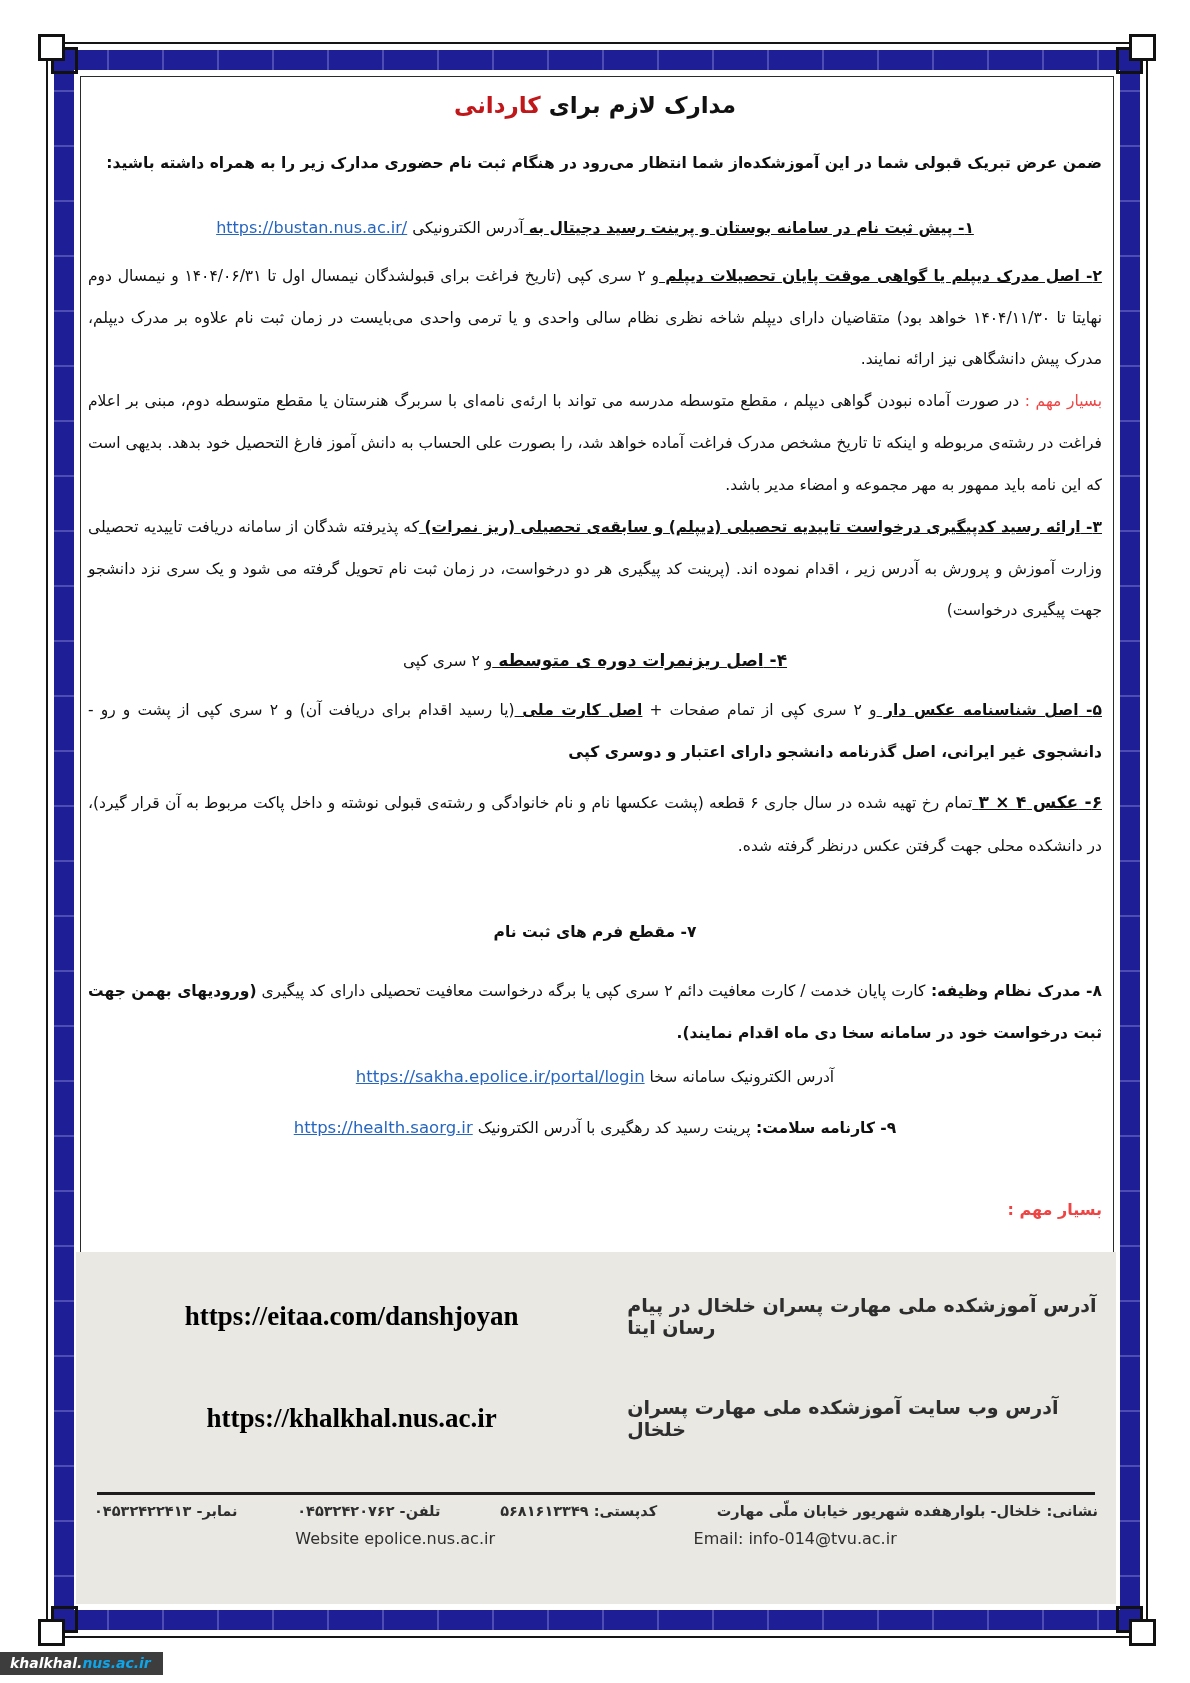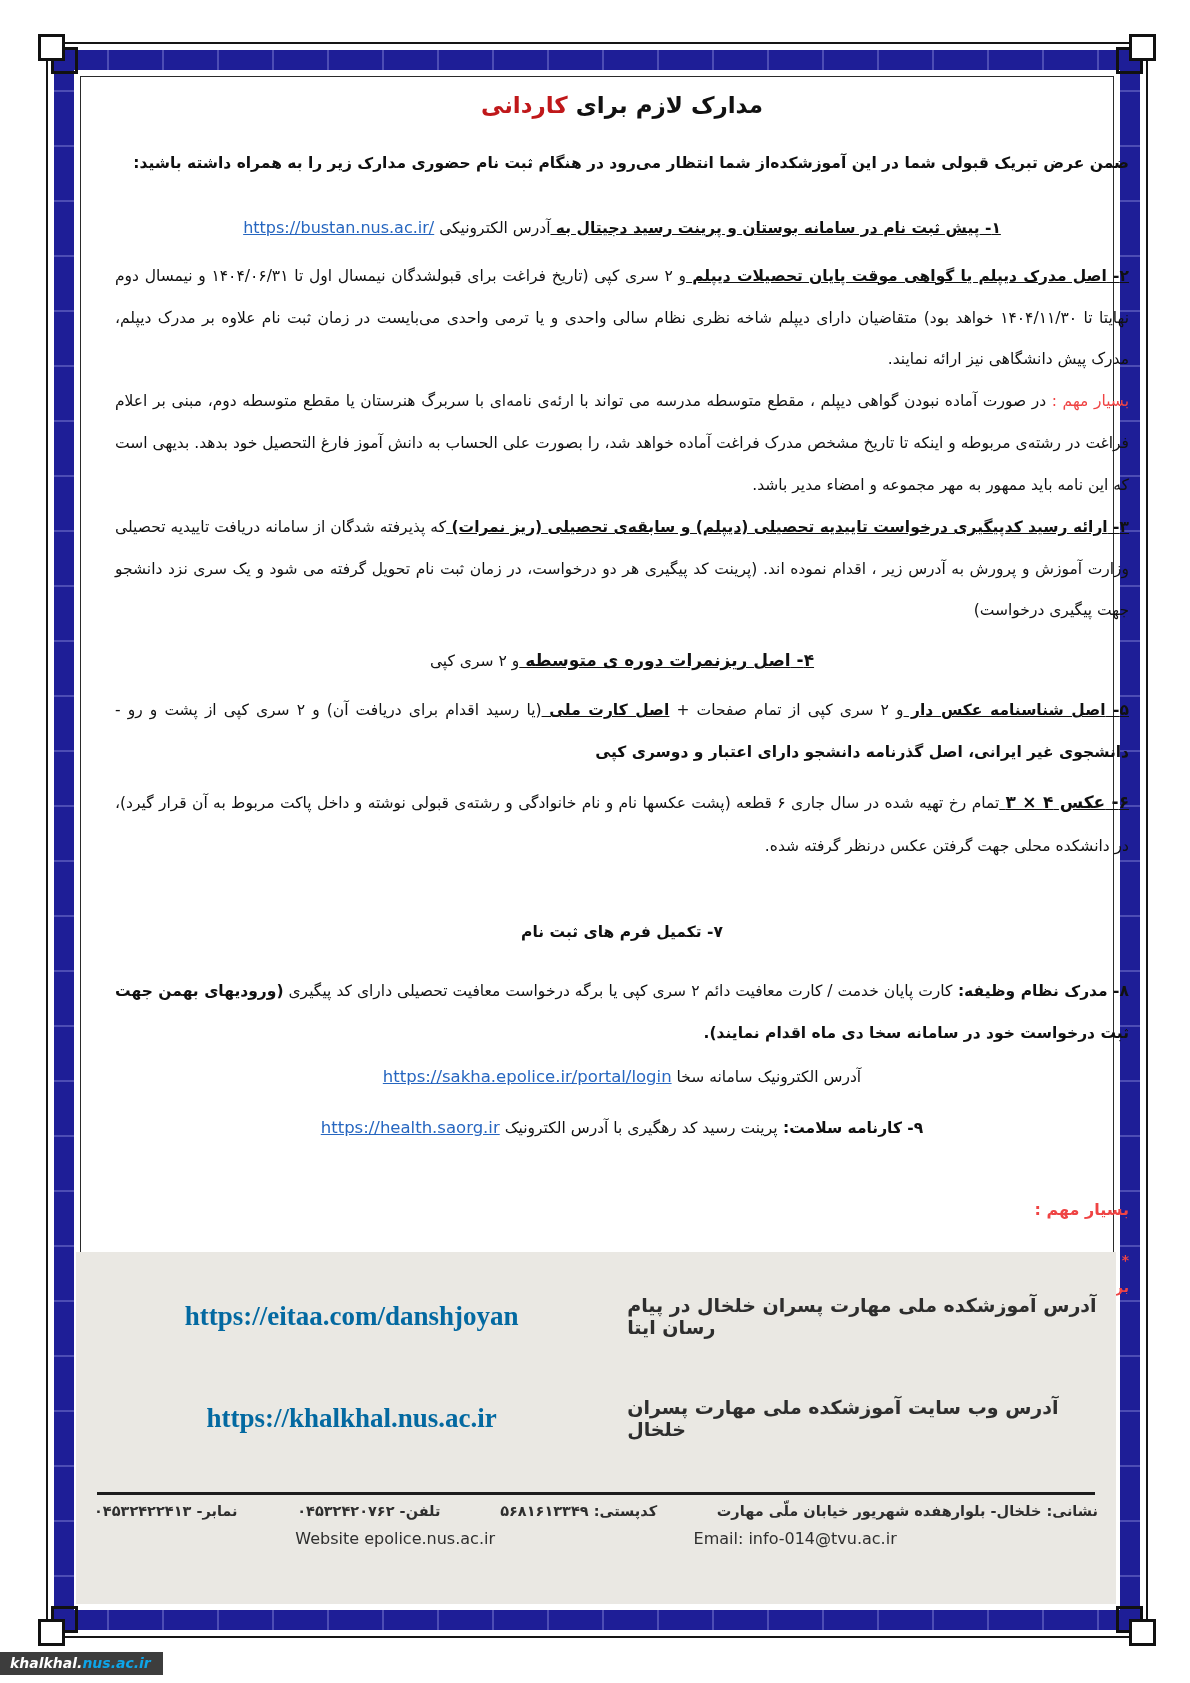--- a/index.html
+++ b/index.html
@@ -23,42 +23,42 @@
   .corner{position:absolute;width:46px;height:46px;}
   .corner .sq1,.corner .sq2{position:absolute;width:21px;height:21px;border:3px solid #111;}
   .corner .sq1{background:#fff;}
   .corner .sq2{background:transparent;}
   .corner.tl{left:-8px;top:-8px;}   .corner.tl .sq1{left:0;top:0;}   .corner.tl .sq2{left:13px;top:13px;}
   .corner.tr{right:-8px;top:-8px;}  .corner.tr .sq1{right:0;top:0;}  .corner.tr .sq2{right:13px;top:13px;}
   .corner.bl{left:-8px;bottom:-8px;} .corner.bl .sq1{left:0;bottom:0;} .corner.bl .sq2{left:13px;bottom:13px;}
   .corner.br{right:-8px;bottom:-8px;}.corner.br .sq1{right:0;bottom:0;}.corner.br .sq2{right:13px;bottom:13px;}
 
   
-  .content{position:absolute;left:88px;top:78px;width:1014px;direction:rtl;color:#111;margin-left:27px;}
+  .content{position:absolute;left:88px;top:78px;width:1014px;direction:rtl;color:#111;}
   .doc-title{text-align:center;font-size:23px;font-weight:bold;margin-top:14px;letter-spacing:0;}
   .doc-title .accent{color:#c0181a;}
   .intro{margin-top:32px;font-weight:bold;font-size:15.5px;line-height:1.8;text-align:right;}
   .p{font-size:15.5px;line-height:2.7;text-align:justify;margin:0;}
   .mt-sm{margin-top:6px;} .mt-md{margin-top:18px;}
   .center-line{text-align:center;}
   .b{font-weight:bold;}
   .bu{font-weight:bold;text-decoration:underline;}
   .red{color:#ef4444;}
   .link{color:#2666c0;text-decoration:underline;direction:ltr;unicode-bidi:embed;cursor:pointer;}
   .link-lg{font-size:21px;}
   .note2-label{margin-top:38px;font-size:16px;text-align:right;}
   .note2-text{margin-top:16px;font-size:14px;font-weight:bold;line-height:1.9;text-align:justify;}
 
   
   .footer{position:absolute;left:76px;top:1252px;width:1040px;height:352px;
     background:#eae8e3;direction:rtl;color:#2e2e2e;}
   .f-row{display:flex;align-items:center;}
   .f-label{font-weight:bold;font-size:19px;width:47%;text-align:left;}
   .f-url{font-family:"Liberation Serif","DejaVu Serif",serif;font-weight:bold;font-size:27px;
-    width:53%;text-align:center;direction:ltr;color:#0369a1;}
+    width:53%;text-align:center;direction:ltr;color:#000000;}
   .f-row1{padding-top:42px;}
   .f-row2{padding-top:58px;}
   .f-divider{margin:52px auto 0 auto;width:96%;border-top:3px solid #1d1d1d;}
   .f-contact{display:flex;justify-content:space-between;padding:8px 18px 0 18px;
     font-size:14.5px;font-weight:bold;}
   .f-contact .cell{white-space:nowrap;}
   .f-ew{display:flex;justify-content:space-around;direction:rtl;padding:10px 120px 0 120px;
     font-size:16px;}
   .f-ew .cell{direction:ltr;unicode-bidi:embed;font-family:"DejaVu Sans",sans-serif;}
 
@@ -126,21 +126,21 @@
 
   <p class="p mt-sm">
     <span class="bu">۵- </span><span class="bu">اصل شناسنامه عکس دار </span><span>و ۲ سری کپی از تمام صفحات + </span><span class="bu">اصل کارت ملی </span><span>(یا رسید اقدام برای دریافت آن) و ۲ سری کپی از پشت و رو - </span><span class="b">دانشجوی غیر ایرانی، اصل گذرنامه دانشجو دارای اعتبار و دوسری کپی</span>
   </p>
 
   <p class="p mt-sm">
     <span class="bu" style="font-size:17px;">۶- </span><span class="bu" style="font-size:17px;">عکس ۴ × ۳ </span><span>تمام رخ تهیه شده در سال جاری ۶ قطعه  (پشت عکسها نام و نام خانوادگی و رشته‌ی قبولی نوشته و داخل پاکت مربوط به آن قرار گیرد)، در دانشکده محلی جهت گرفتن عکس درنظر گرفته شده.</span>
   </p>
 
   <p class="p center-line" style="margin-top:44px;">
-    <span class="b">۷- </span><span class="b">تکمیل فرم های ثبت نام</span>
+    <span class="b">۷- </span><span class="b">مقطع فرم های ثبت نام</span>
   </p>
 
   <p class="p mt-md">
     <span class="b">۸- </span><span class="b">مدرک نظام وظیفه: </span><span>کارت پایان خدمت / کارت معافیت دائم ۲ سری کپی یا برگه درخواست معافیت تحصیلی دارای کد پیگیری </span><span class="b">(ورودیهای بهمن جهت ثبت درخواست خود در سامانه سخا دی ماه اقدام نمایند).</span>
   </p>
 
   <p class="p center-line">
     <span>آدرس الکترونیک سامانه سخا  </span><a class="link" style="font-size:16.5px;">https://sakha.epolice.ir/portal/login</a>
   </p>
 

